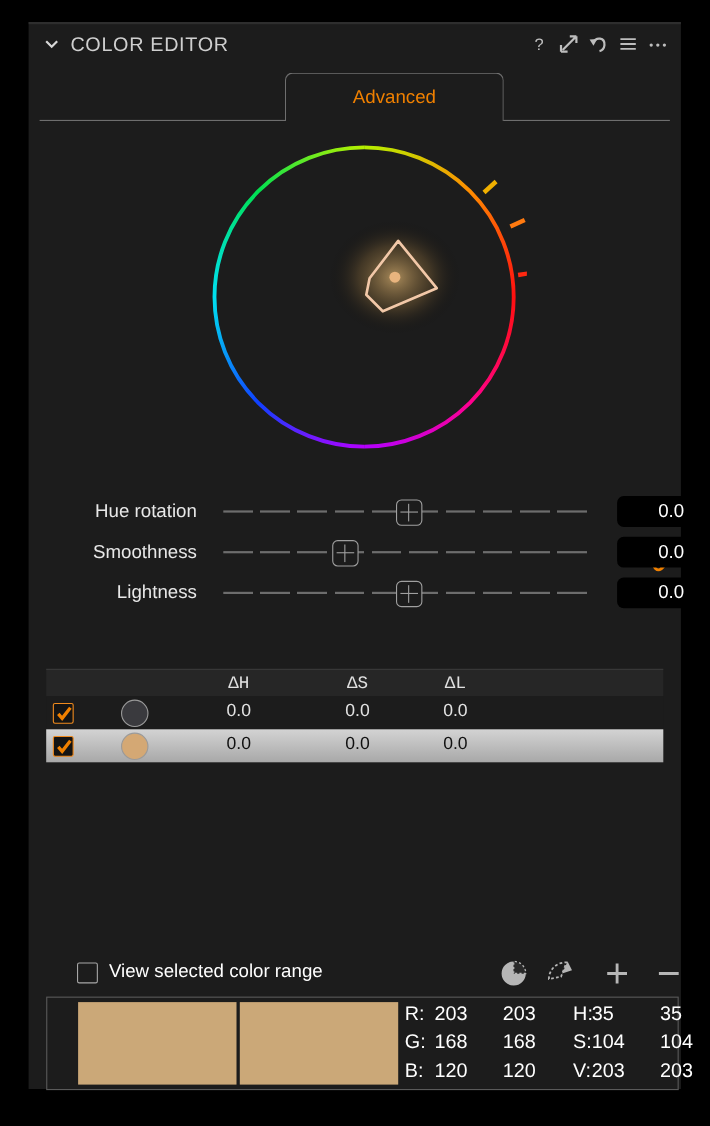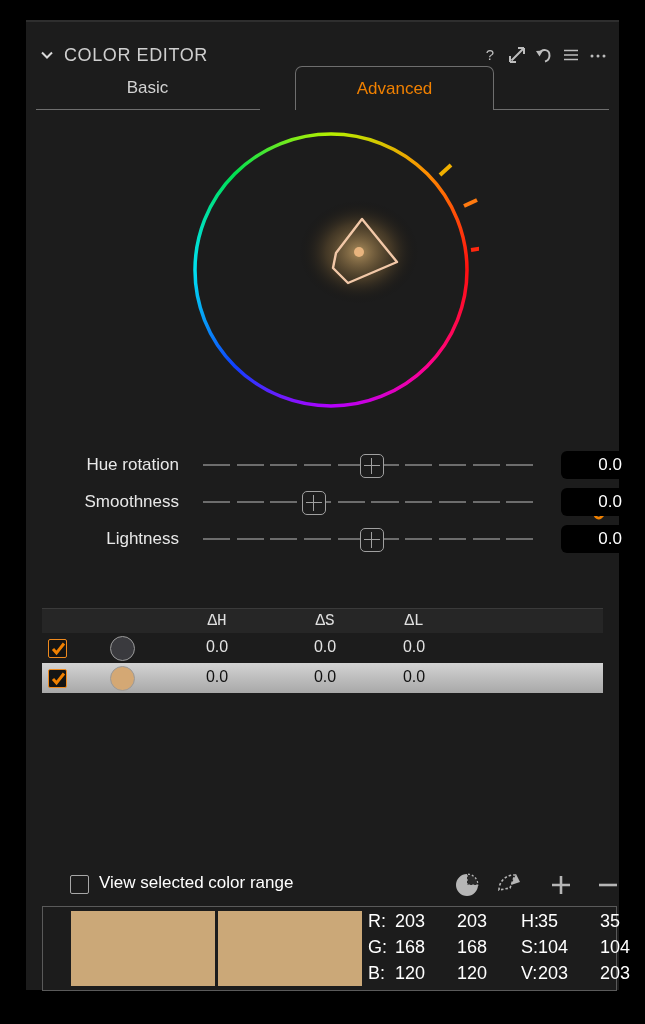--- a/index.html
+++ b/index.html
@@ -12,21 +12,21 @@
   #panel {
     position: absolute;
     left: 26px; top: 20px;
     width: 593px; height: 970px;
     background: #1c1c1c;
     border-top: 2px solid #2e2e2e;
   }
 
   
   #header {
-    position: absolute; left: 0; top: 15px; width: 100%; height: 38px;
+    position: absolute; left: 0; top: 0; width: 100%; height: 38px;
   }
   #chev {
     position: absolute; left: 12px; top: 9px;
     width: 18px; height: 18px;
   }
   #panel-title {
     position: absolute; left: 38px; top: 8px;
     font-size: 18px; letter-spacing: 0.6px;
     color: #cfcfcf;
   }
@@ -49,21 +49,20 @@
     font-size: 17px; color: #d2d2d2;
   }
   #tab-basic { left: 0; width: 223px; }
   #tab-advanced {
     left: 223px; width: 199px;
     color: #f08000;
     border: 1px solid #6e6e6e;
     border-bottom: none;
     border-radius: 7px 7px 0 0;
     background: #1c1c1c;
-    margin-left: 36px;
   }
   #tab-skintone { left: 422px; width: 151px; }
   #tab-underline-l {
     position: absolute; left: 0; top: 43px; width: 224px; height: 1px;
     background: #6e6e6e;
   }
   #tab-underline-r {
     position: absolute; left: 421px; top: 43px; width: 152px; height: 1px;
     background: #6e6e6e;
   }
@@ -237,21 +236,20 @@
         <circle cx="3" cy="10" r="1.5" fill="#bdbdbd"></circle>
           <circle cx="9" cy="10" r="1.5" fill="#bdbdbd"></circle>
           <circle cx="15" cy="10" r="1.5" fill="#bdbdbd"></circle>
       </svg>
     </div>
   </div>
 
   <div id="tabs">
     <div id="tab-underline-l"></div>
     <div id="tab-underline-r"></div>
-    <div class="tab" id="tab-basic">Basic</div>
     <div class="tab" id="tab-advanced">Advanced</div>
   </div>
 
   <div id="wheel-area">
     <svg id="wheel" viewBox="0 0 296 296">
       <defs>
         <linearGradient id="g0" gradientUnits="userSpaceOnUse" x1="148" y1="12" x2="284" y2="148">
           <stop offset="0" stop-color="#b6f000"></stop>
             <stop offset="0.5" stop-color="#ff8c00"></stop>
             <stop offset="1" stop-color="#ff1010"></stop>

